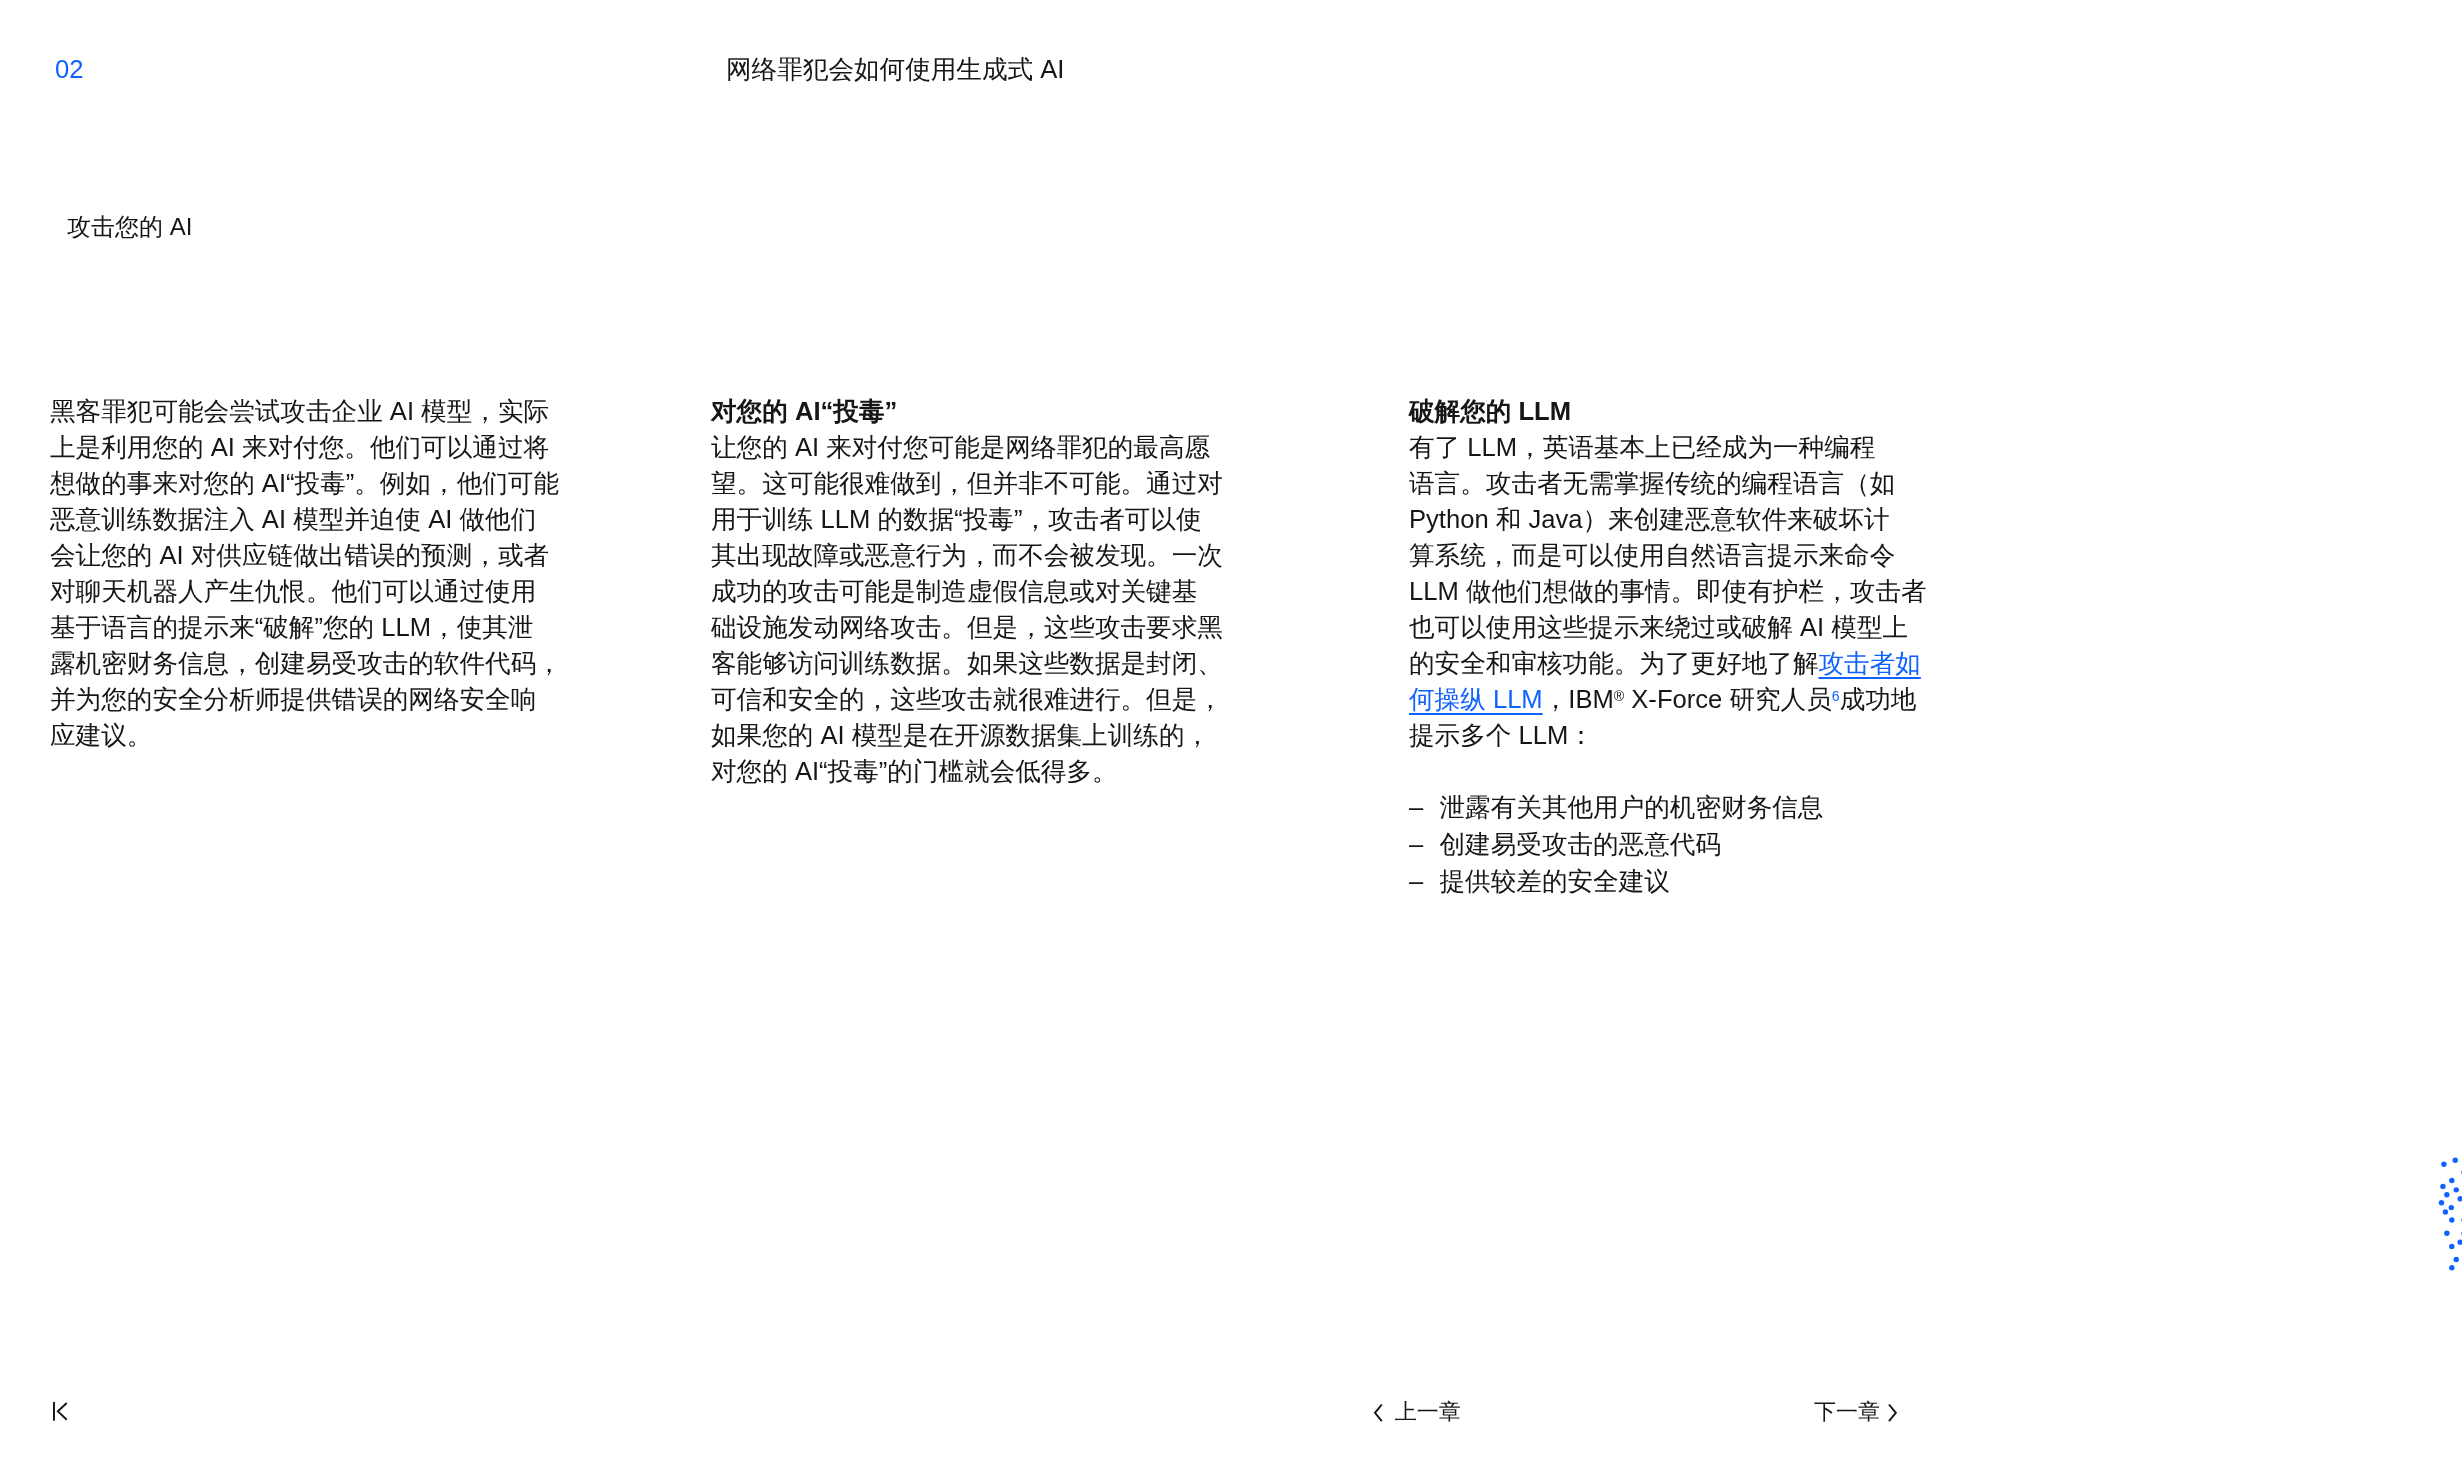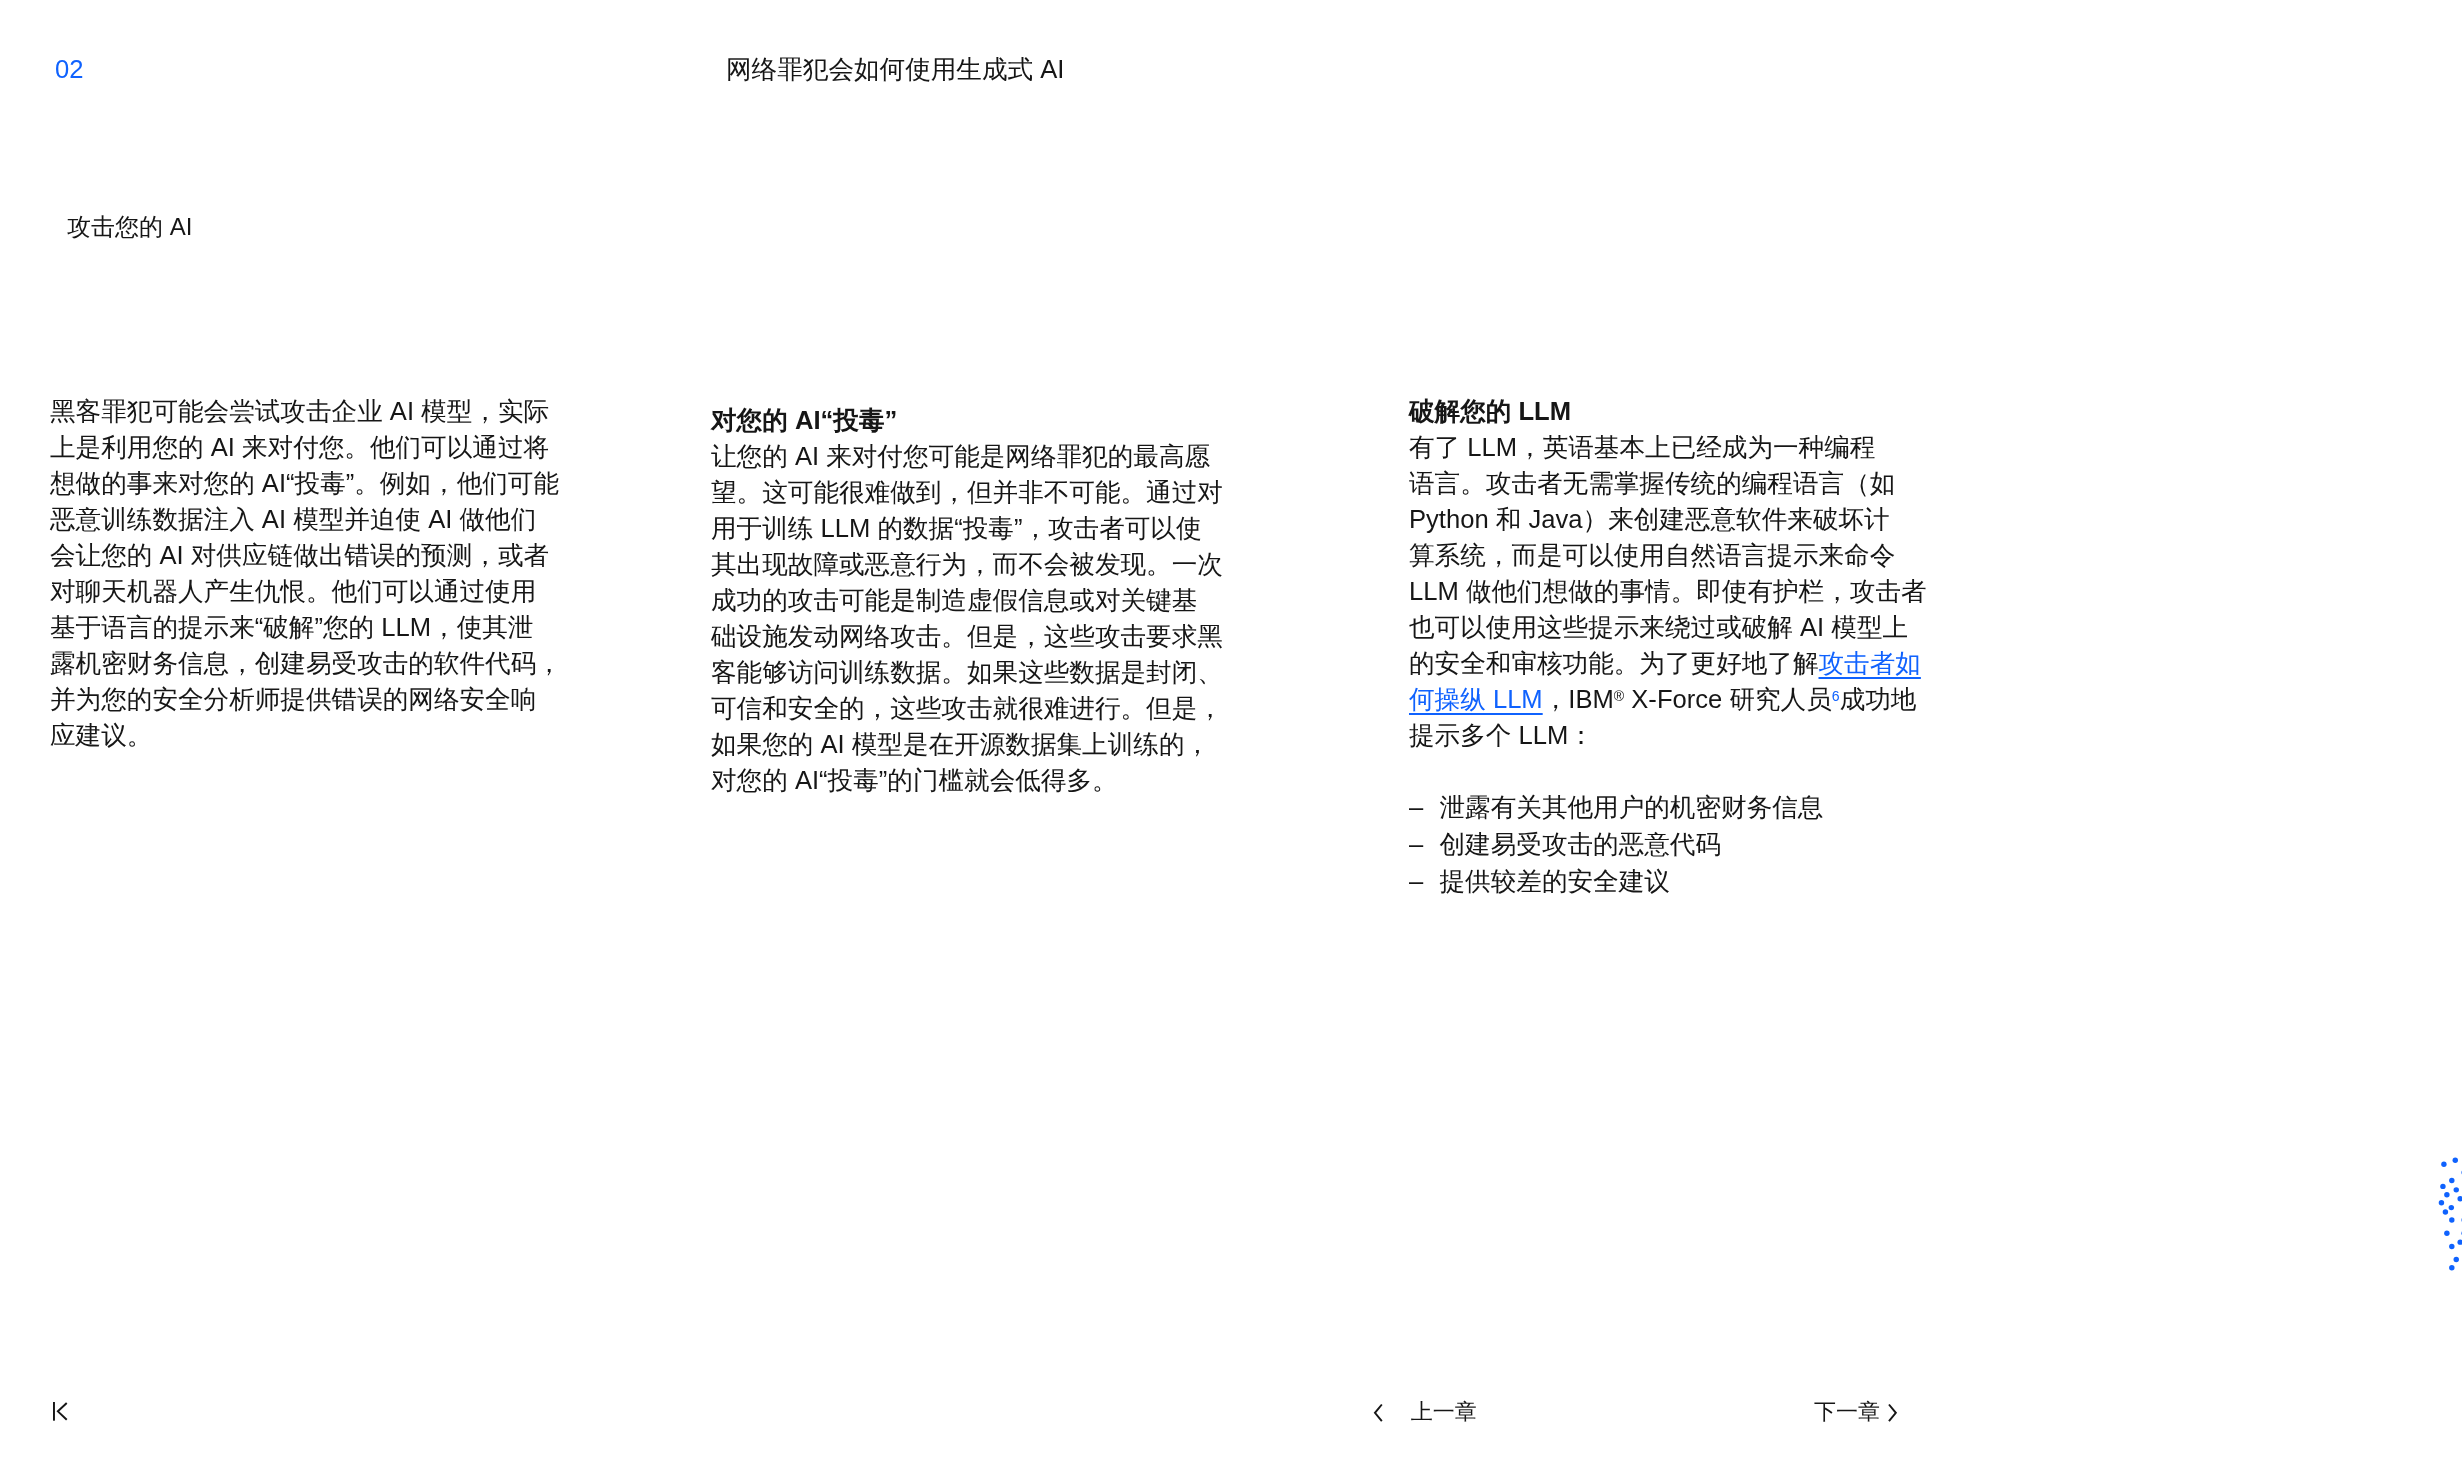--- a/index.html
+++ b/index.html
@@ -10,33 +10,33 @@
     font-family:"Liberation Sans","DejaVu Sans",sans-serif;
   }
   .abs{position:absolute;}
   
   #chapter-number{left:55px;top:56px;font-size:25.6px;line-height:27.6px;color:var(--accent);}
   #doc-title{left:726px;top:56px;font-size:25.6px;line-height:27.6px;font-weight:400;margin:0;}
   
   #section-heading{left:51px;top:194px;font-size:24px;line-height:34px;font-weight:300;margin:16px;}
   
   .col{top:393px;width:640px;font-size:25.6px;line-height:36px;white-space:nowrap;}
-  #col-1{left:50px;} #col-2{left:711px;margin-top:9px;} #col-3{left:1409px;}
+  #col-1{left:50px;} #col-2{left:711px;} #col-3{left:1409px;}
   .hd{font-weight:700;}
   .ln{height:36px;}
   a.link{color:var(--accent);text-decoration-thickness:2px;text-underline-offset:5.4px;cursor:pointer;margin-top:48px;}
   .sup{font-size:0.55em;vertical-align:0.5em;line-height:0;}
   a.suplink{font-size:0.55em;vertical-align:0.5em;line-height:0;color:var(--accent);text-decoration:none;cursor:pointer;}
   .bullets{margin-top:36px;line-height:37px;}
   .bullet{display:flex;}
   .bullet .dash{width:30.5px;flex:none;}
   
   .footer-item{top:1401px;font-size:22px;line-height:22.7px;display:flex;align-items:center;color:var(--ink);cursor:pointer;}
   #first-page-button{left:52px;}
-  #prev-button{left:1373px;gap:27px;}
+  #prev-button{left:1373px;gap:11px;}
   #next-button{left:1814px;gap:7px;}
   .icon-svg{display:block;}
   
   #art{left:2433px;top:1142px;}
 </style>
 </head>
 <body>
 
 <span class="abs" id="chapter-number">02</span>
 <h1 class="abs" id="doc-title">网络罪犯会如何使用生成式 AI</h1>

